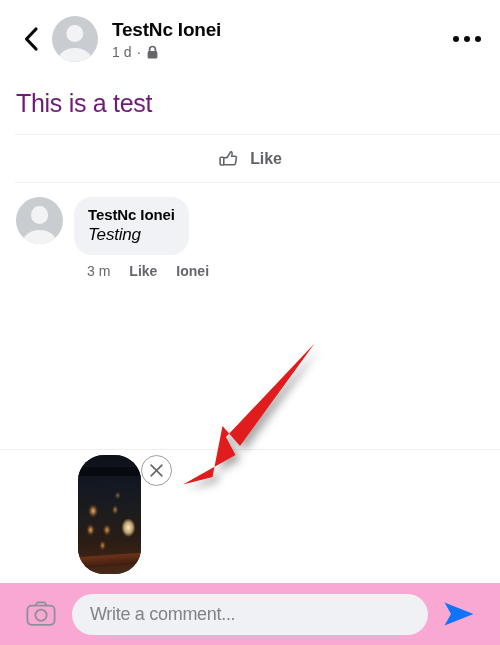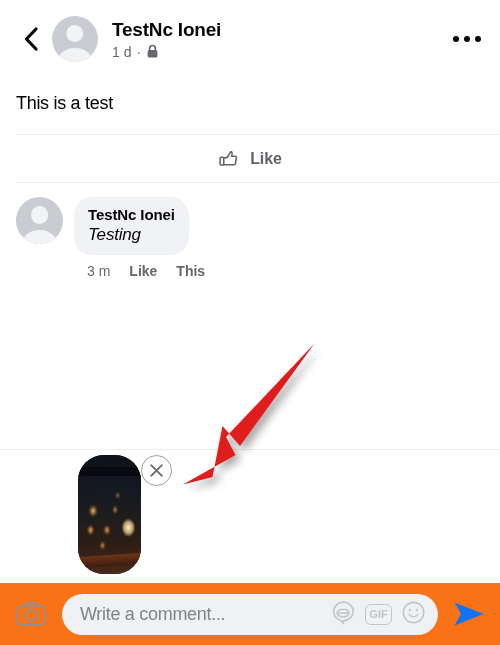--- a/index.html
+++ b/index.html
@@ -72,21 +72,21 @@
   }
   .author-name {
     font-size: 19px;
     font-weight: bold;
     color: #080809;
     line-height: 22px;
     letter-spacing: -0.2px;
   }
   .meta-row {
     display: flex;
-    align-items: center;
+    align-items: flex-end;
     margin-top: 3px;
   }
   .meta-time {
     font-size: 14px;
     color: #65676b;
     line-height: 16px;
   }
   .meta-dot {
     font-size: 14px;
     color: #65676b;
@@ -110,22 +110,22 @@
   .dots-btn i {
     display: block;
     width: 6px;
     height: 6px;
     border-radius: 50%;
     background: #0a0a0a;
   }
 
   
   .post-text {
-    font-size: 18px;
-    color: #000000;
+    font-size: 25px;
+    color: #701a75;
     padding: 8px 15px 14px 16px;
     line-height: 34px;
     letter-spacing: -0.3px;
   }
   .divider {
     height: 1px;
     background: #eceef0;
     margin-left: 15px;
   }
 
@@ -306,23 +306,23 @@
 
   
   .composer {
     position: absolute;
     left: 0;
     right: 0;
     bottom: 0;
     height: 62px;
     display: flex;
     align-items: center;
-    padding: 0 12px;
+    padding: 0 22px;
     box-sizing: border-box;
-    background: #f97316;
+    background: #f9a8d4;
   }
   .camera-btn {
     width: 38px;
     height: 38px;
     display: flex;
     align-items: center;
     justify-content: center;
     flex: 0 0 auto;
   }
   .input-pill {
@@ -441,21 +441,21 @@
   </div>
 
   <div class="comment-col">
     <div class="comment-bubble">
       <div class="comment-author">TestNc Ionei</div>
       <div class="comment-body">Testing</div>
     </div>
     <div class="comment-actions">
       <span class="comment-time">3 m</span>
       <span class="comment-action">Like</span>
-      <span class="comment-action">This</span>
+      <span class="comment-action">Ionei</span>
     </div>
   </div>
 </div>
 
 <div class="attachment-area">
   <div class="attachment-divider"></div>
 
   <div class="thumb">
     <div class="photo"></div>
     <div class="beam"></div>
@@ -493,43 +493,20 @@
     <svg width="30" height="26" viewBox="0 0 30 26">
       <rect x="1.4" y="4.6" width="27.2" height="19.2" rx="4.2" fill="none" stroke="#8d9196" stroke-width="1.8"></rect>
       <path d="M9.5 4.6 L11.4 1.4 h7.2 l1.9 3.2" fill="none" stroke="#8d9196" stroke-width="1.8" stroke-linejoin="round"></path>
       <circle cx="15" cy="14.2" r="5.6" fill="none" stroke="#8d9196" stroke-width="1.8"></circle>
     </svg>
   </div>
 
   <div class="input-pill">
     <span class="input-placeholder">Write a comment...</span>
 
-    <span class="pill-icons">
-
-      <span>
-        <svg width="25" height="25" viewBox="0 0 26 26">
-          <path d="M13 2.2 a10.2 9.6 0 0 1 10.2 9.6 a10.2 9.6 0 0 1 -10.2 9.6 h-0.4 l0.4 3.2 l-3.6 -3.6 A10.2 9.6 0 0 1 2.8 11.8 A10.2 9.6 0 0 1 13 2.2 z" fill="none" stroke="#c2c6cb" stroke-width="1.7" stroke-linejoin="round"></path>
-          <ellipse cx="12.6" cy="13.6" rx="6.2" ry="4.0" fill="none" stroke="#c2c6cb" stroke-width="1.7"></ellipse>
-          <path d="M6.7 13.6 h11.8" fill="none" stroke="#c2c6cb" stroke-width="1.7"></path>
-        </svg>
-      </span>
-
-      <span class="gif-box">
-        <span>GIF</span>
-      </span>
-
-      <span>
-        <svg width="25" height="25" viewBox="0 0 26 26">
-          <circle cx="13" cy="13" r="10.6" fill="none" stroke="#c2c6cb" stroke-width="1.7"></circle>
-          <circle cx="9.3" cy="10.4" r="1.25" fill="#c2c6cb"></circle>
-          <circle cx="16.7" cy="10.4" r="1.25" fill="#c2c6cb"></circle>
-          <path d="M8.4 15.2 a5.3 4.4 0 0 0 9.2 0" fill="none" stroke="#c2c6cb" stroke-width="1.7" stroke-linecap="round"></path>
-        </svg>
-      </span>
-    </span>
   </div>
 
   <div class="send-btn">
     <svg width="34" height="30" viewBox="0 0 34 30">
       <path d="M2.5 3.5 L31.5 15 L2.5 26.5 L9.0 15 Z" fill="#0f74f7"></path>
     </svg>
   </div>
 </div>
 
 </body></html>

